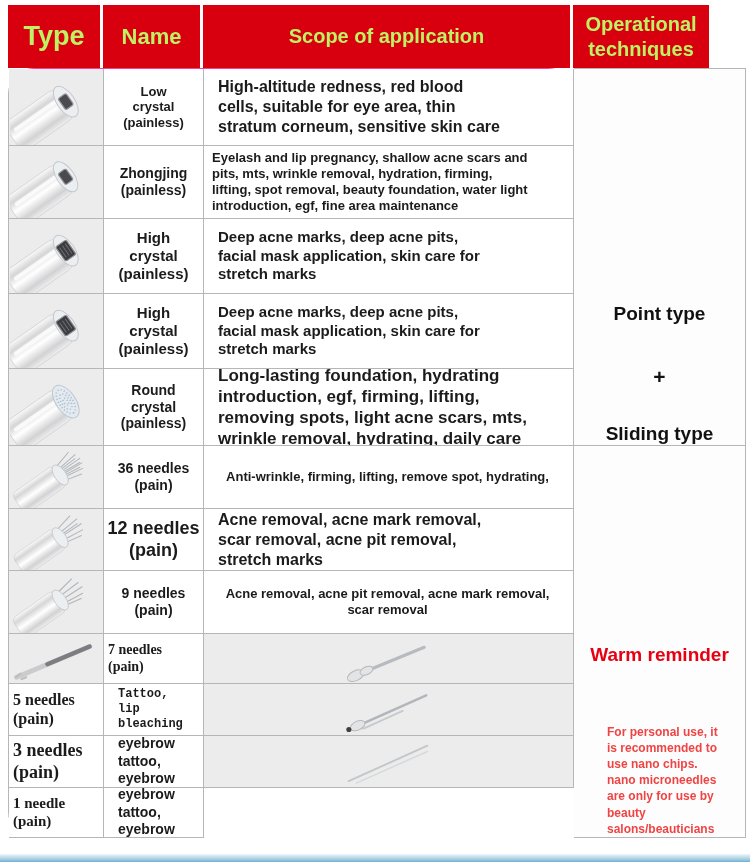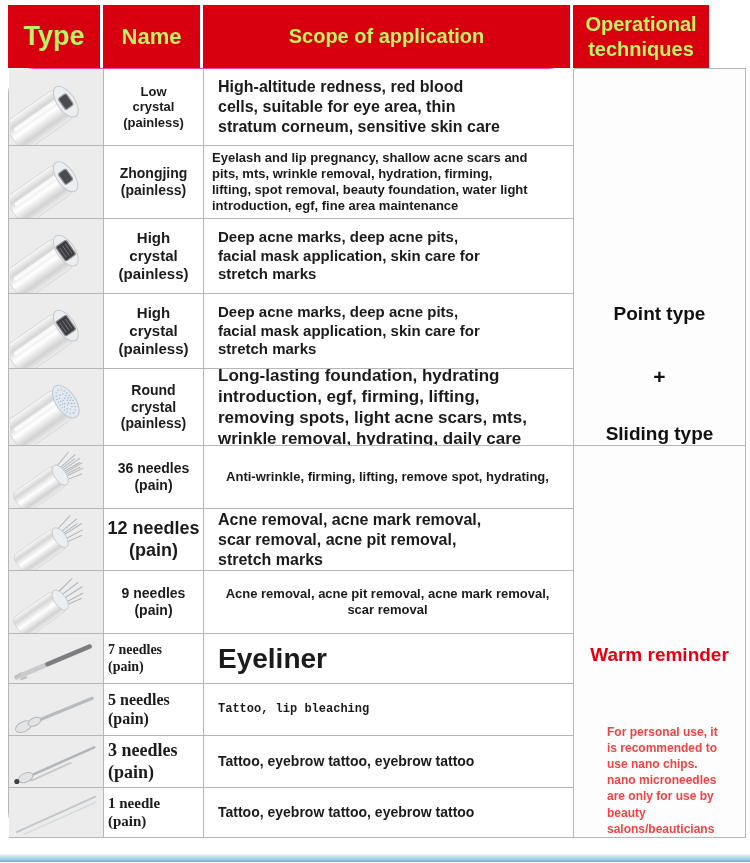--- a/index.html
+++ b/index.html
@@ -230,21 +230,20 @@
 
       <div class="cell type">
         <svg width="93" height="48" viewBox="0 0 95 50">
           <path d="M6 44 L82 12" stroke="#cbcbcd" stroke-width="5" stroke-linecap="round"></path>
           <path d="M38 30.5 L82 12" stroke="#707074" stroke-width="4.5" stroke-linecap="round" opacity="0.85"></path>
           <path d="M10 40 l-5 4 M16 44 l-5 2" stroke="#bdbdbf" stroke-width="2" stroke-linecap="round"></path>
         </svg>
       </div>
       <div class="cell name fs14 left">7 needles
 (pain)</div>
-      <div class="cell scope fs28">Eyeliner</div>
 
       <div class="cell type">
         <svg width="93" height="50" viewBox="0 0 95 50">
           <path d="M18 40 L84 13" stroke="#b7bbbf" stroke-width="3.2" stroke-linecap="round"></path>
           <g fill="#e2e4e6" stroke="#b5b7b9">
             <ellipse cx="14" cy="42" rx="9" ry="5" transform="rotate(-25 14 42)"></ellipse>
             <ellipse cx="25" cy="37" rx="7" ry="4" transform="rotate(-25 25 37)"></ellipse>
           </g>
         </svg>
       </div>

